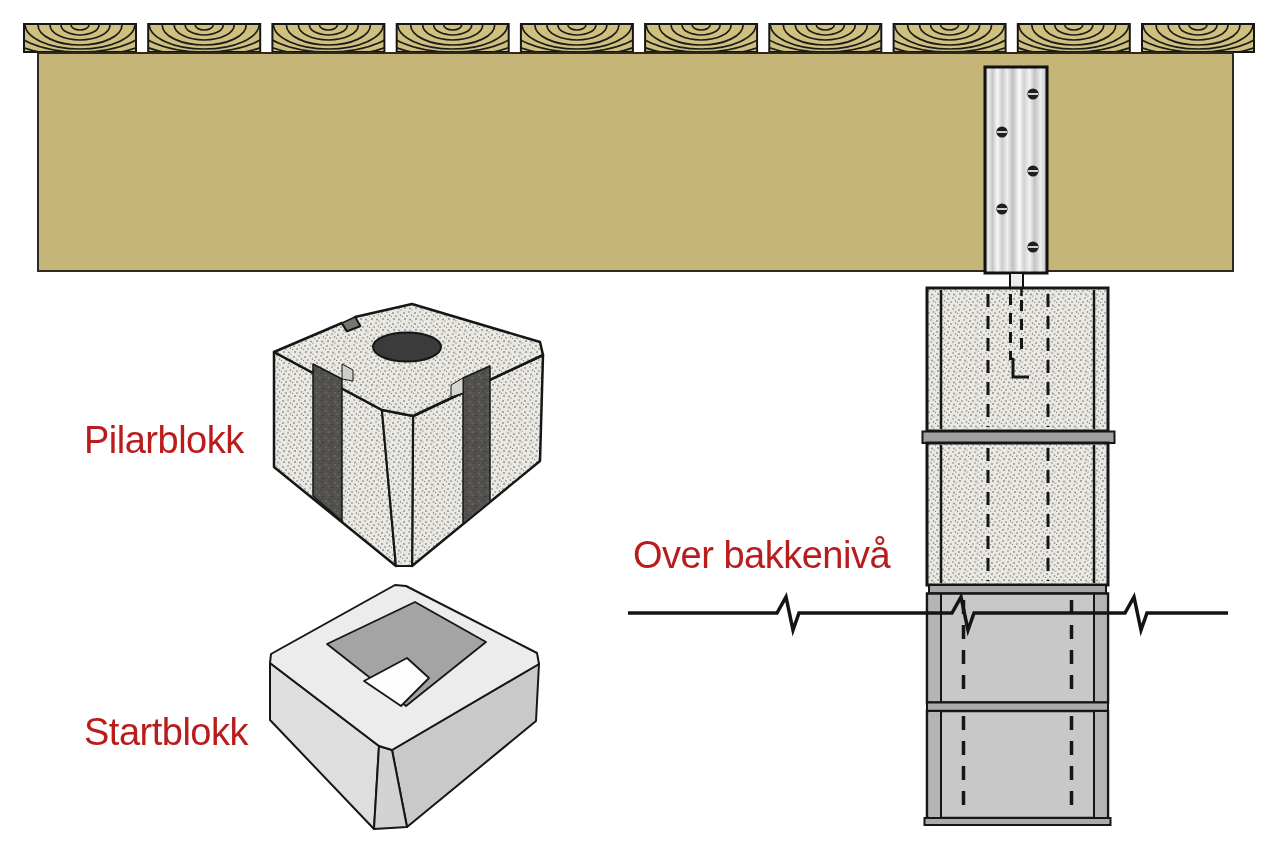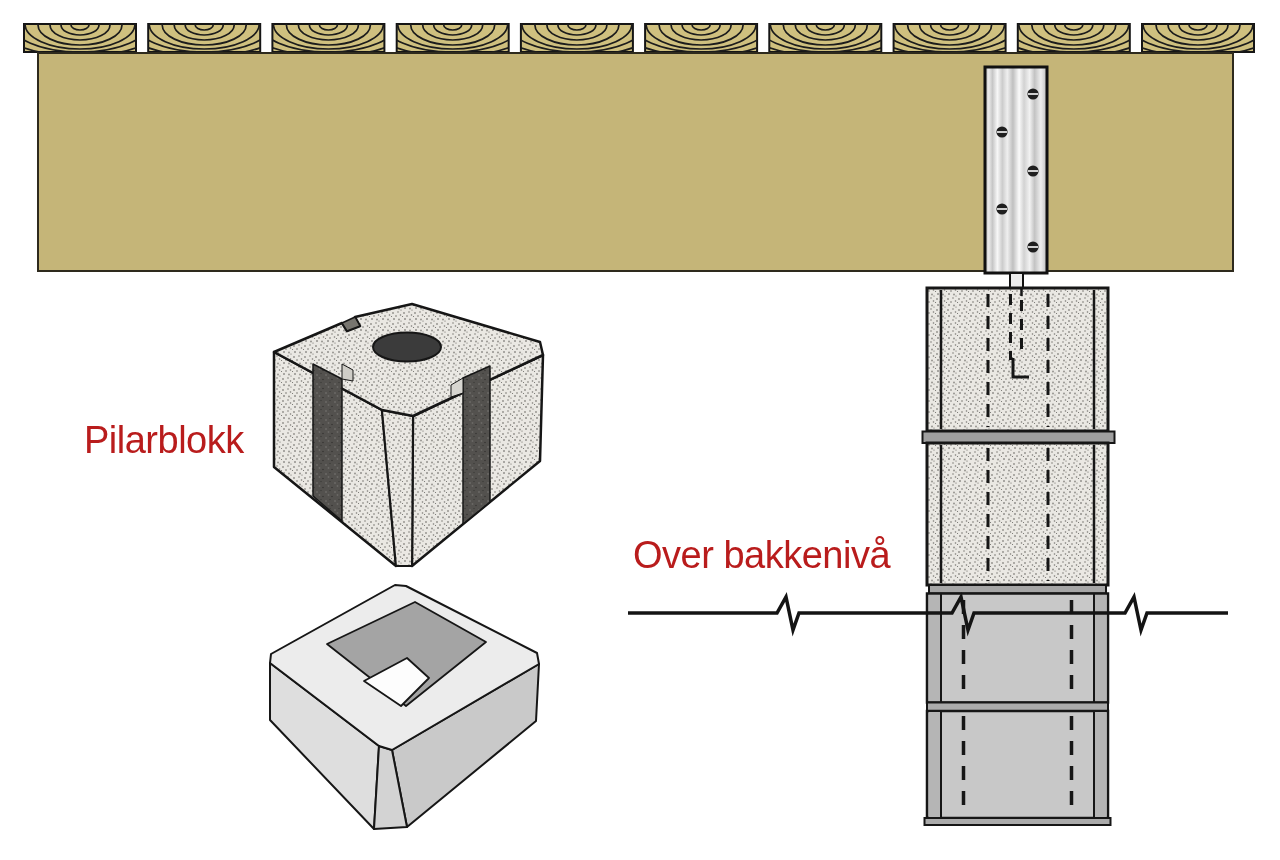--- a/index.html
+++ b/index.html
@@ -190,17 +190,18 @@
     <path d="M 6,74 L 130,5 L 141,6 L 272,73 L 274,84 L 127,170 L 114,166 L 5,83 Z" fill="#ececec" stroke="#161616" stroke-width="2"></path>
 
     <path d="M 150,22 L 221,62 L 141,126 L 62,64 Z" fill="#a4a4a4" stroke="#161616" stroke-width="1.8"></path>
 
     <path d="M 142,78 L 164,98 L 136,126 L 99,101 Z" fill="#fdfdfd" stroke="#161616" stroke-width="1.8"></path>
   </g>
 </svg>
 
 <div class="diagram-label" style="left:84px;top:421px;">Pilarblokk</div>
 
+<div class="diagram-label" style="left:84px;top:713px;">Startblokk</div>
 
 <div class="diagram-label" style="left:621px;top:536px;margin-left:12px;">Over bakkenivå</div>
 
 
 </div>
 
 </body></html>

